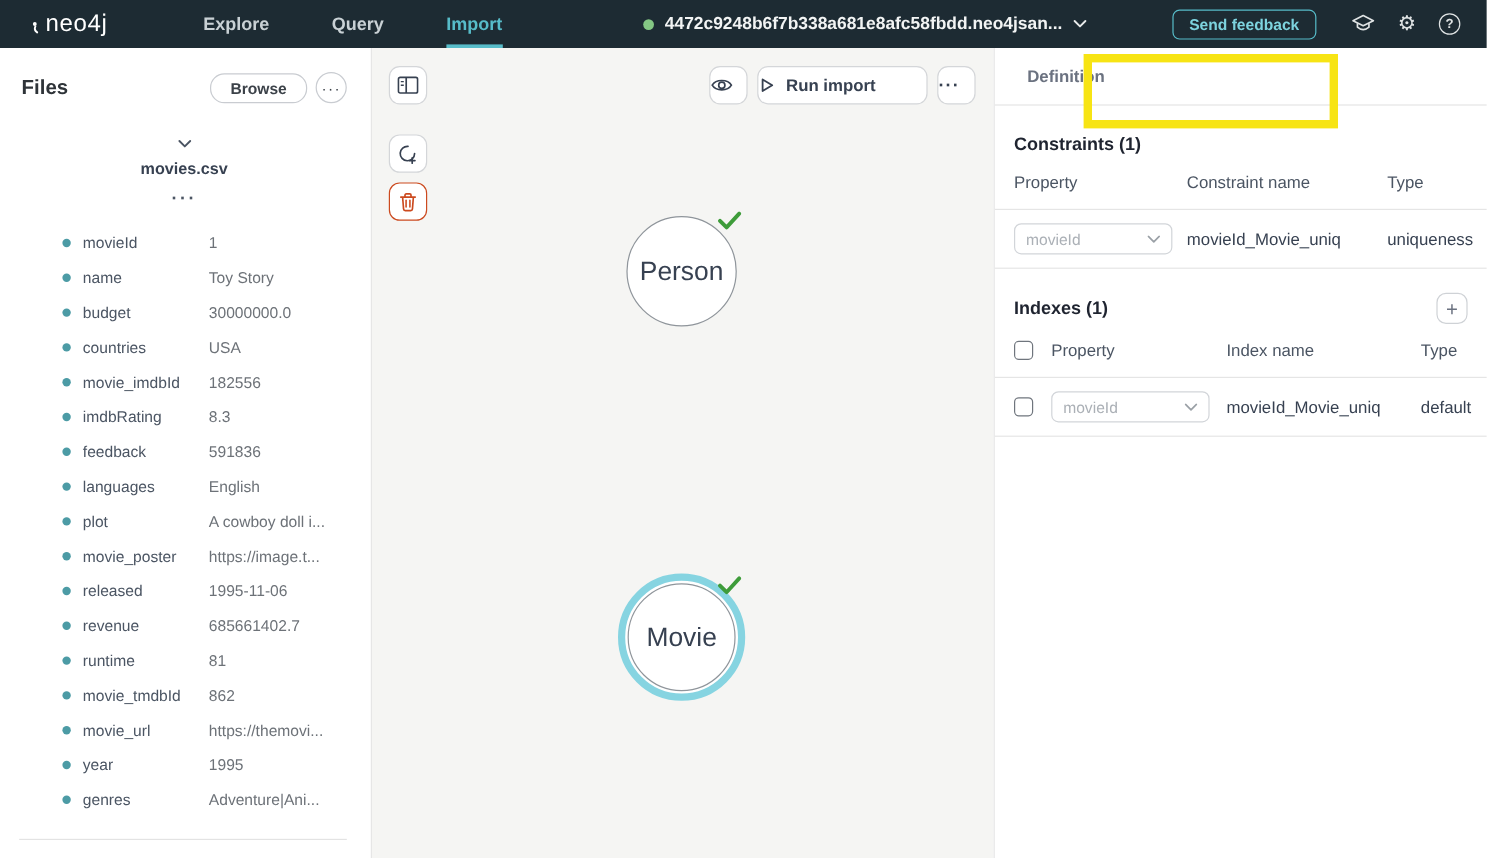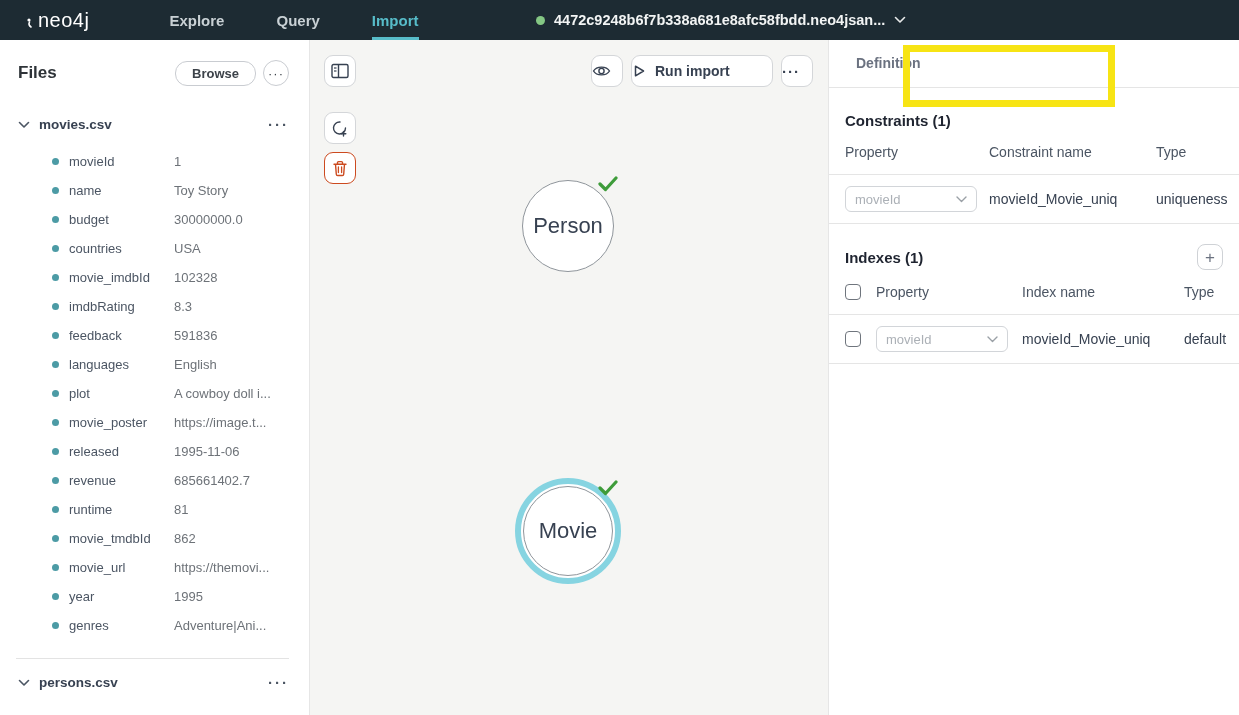--- a/index.html
+++ b/index.html
@@ -39,21 +39,21 @@
   .files-panel { width:310px; background:#fff; border-right:1px solid #e6e6e6;
     padding:20px 20px 0 18px; }
   .files-header { display:flex; align-items:center; }
   .files-title { font-size:17px; font-weight:700; color:#2e3338; flex:1; }
   .browse-btn { border:1px solid #c9ccd1; border-radius:12px; background:#fff;
     font-size:13px; font-weight:700; color:#3c4249; padding:4px 16px; cursor:pointer;
     font-family:inherit; }
   .round-more { width:26px; height:26px; border:1px solid #c9ccd1; border-radius:50%;
     background:#fff; margin-left:7px; color:#3c4249; font-size:13px; line-height:1;
     cursor:pointer; display:flex; align-items:center; justify-content:center; letter-spacing:1px; }
-  .file-row { display:flex; align-items:center; gap:9px; margin-top:30px; cursor:pointer; }
+  .file-row { display:flex; align-items:center; gap:9px; margin-top:30px; cursor:pointer;flex-direction:column; }
   .file-name { font-size:13.5px; font-weight:700; color:#374151; flex:1; }
   .more-dots { color:#4b5563; font-size:15px; font-weight:700; letter-spacing:2px; cursor:pointer; }
   .fields-list { margin:14px 0 0 34px; }
   .field-row { display:flex; align-items:center; height:29px; cursor:default; }
   .field-bullet { width:7px; height:7px; border-radius:50%;
     background:var(--c-bullet_teal,#4c9ba5); margin-right:10px; flex:none; }
   .field-name { width:105px; font-size:13px; color:#4b5563; }
   .field-value { font-size:13px; color:#6d7278; white-space:nowrap; }
   .files-divider { border:none; border-top:1px solid #e3e3e3; margin:18px 0 0 -2px; }
   .persons-row { margin-top:15px; }
@@ -126,20 +126,33 @@
     <div class="nav-tab">Query</div>
     <div class="nav-tab active">Import</div>
   </div>
   <div class="connection">
     <span class="conn-dot"></span>
     <span class="conn-name">4472c9248b6f7b338a681e8afc58fbdd.neo4jsan...</span>
     <svg width="12" height="8" viewBox="0 0 12 8">
       <polyline points="1.5,1.5 6,6 10.5,1.5" stroke="#e8eaea" stroke-width="1.6" fill="none" stroke-linecap="round" stroke-linejoin="round"></polyline>
     </svg>
   </div>
+  <div class="nav-right">
+    <button class="feedback-btn">Send feedback</button>
+    <span class="nav-icon">
+      <svg width="20" height="18" viewBox="0 0 20 18">
+        <polygon points="10,2 18.5,6.2 10,10.4 1.5,6.2" fill="none" stroke="#dfe3e4" stroke-width="1.4" stroke-linejoin="round"></polygon>
+        <path d="M5.2 8.3 v3.4 c3 2.6 6.6 2.6 9.6 0 v-3.4" fill="none" stroke="#dfe3e4" stroke-width="1.4" stroke-linejoin="round"></path>
+      </svg>
+    </span>
+    <span class="nav-icon" style="color:#dfe3e4;font-size:17px;">⚙</span>
+    <span class="nav-icon">
+      <span class="help-circle">?</span>
+    </span>
+  </div>
 </div>
 
 <div class="main">
 
   <div class="files-panel">
     <div class="files-header">
       <span class="files-title">Files</span>
       <button class="browse-btn">Browse</button>
       <button class="round-more">···</button>
     </div>
@@ -170,21 +183,21 @@
         <span class="field-value">30000000.0</span>
       </div>
         <div class="field-row">
         <span class="field-bullet"></span>
         <span class="field-name">countries</span>
         <span class="field-value">USA</span>
       </div>
         <div class="field-row">
         <span class="field-bullet"></span>
         <span class="field-name">movie_imdbId</span>
-        <span class="field-value">102328</span>
+        <span class="field-value">182556</span>
       </div>
         <div class="field-row">
         <span class="field-bullet"></span>
         <span class="field-name">imdbRating</span>
         <span class="field-value">8.3</span>
       </div>
         <div class="field-row">
         <span class="field-bullet"></span>
         <span class="field-name">feedback</span>
         <span class="field-value">591836</span>

